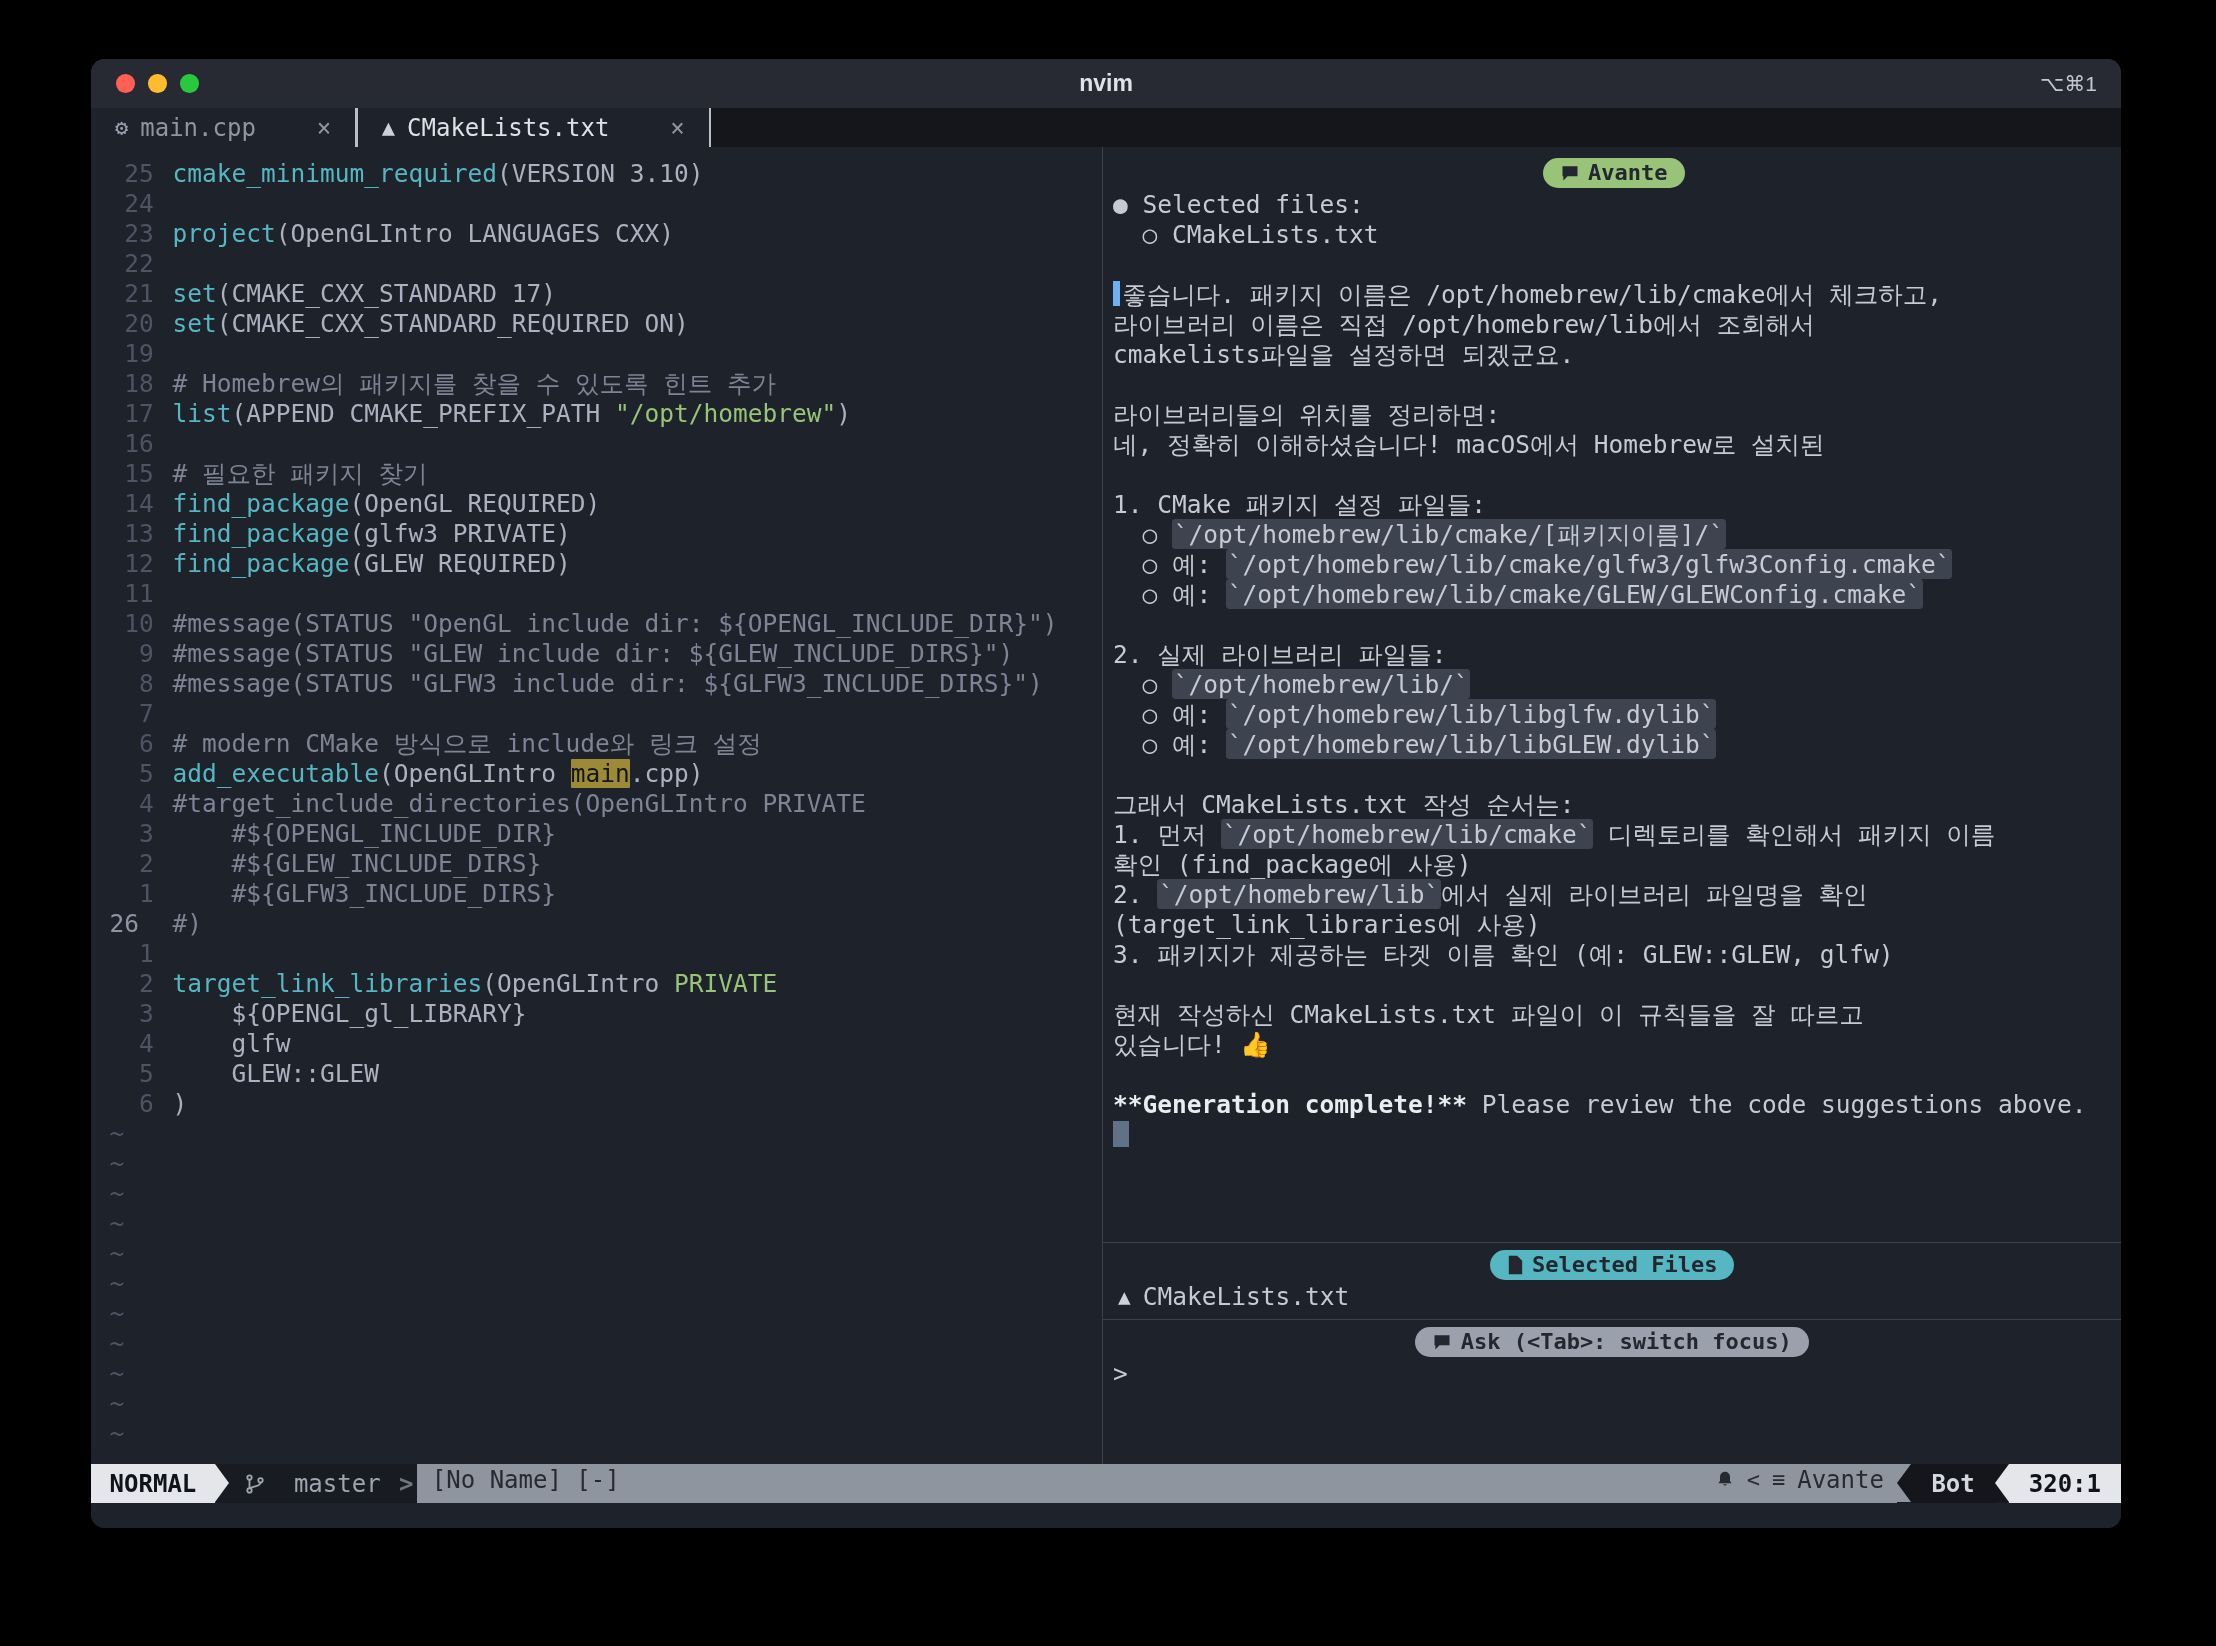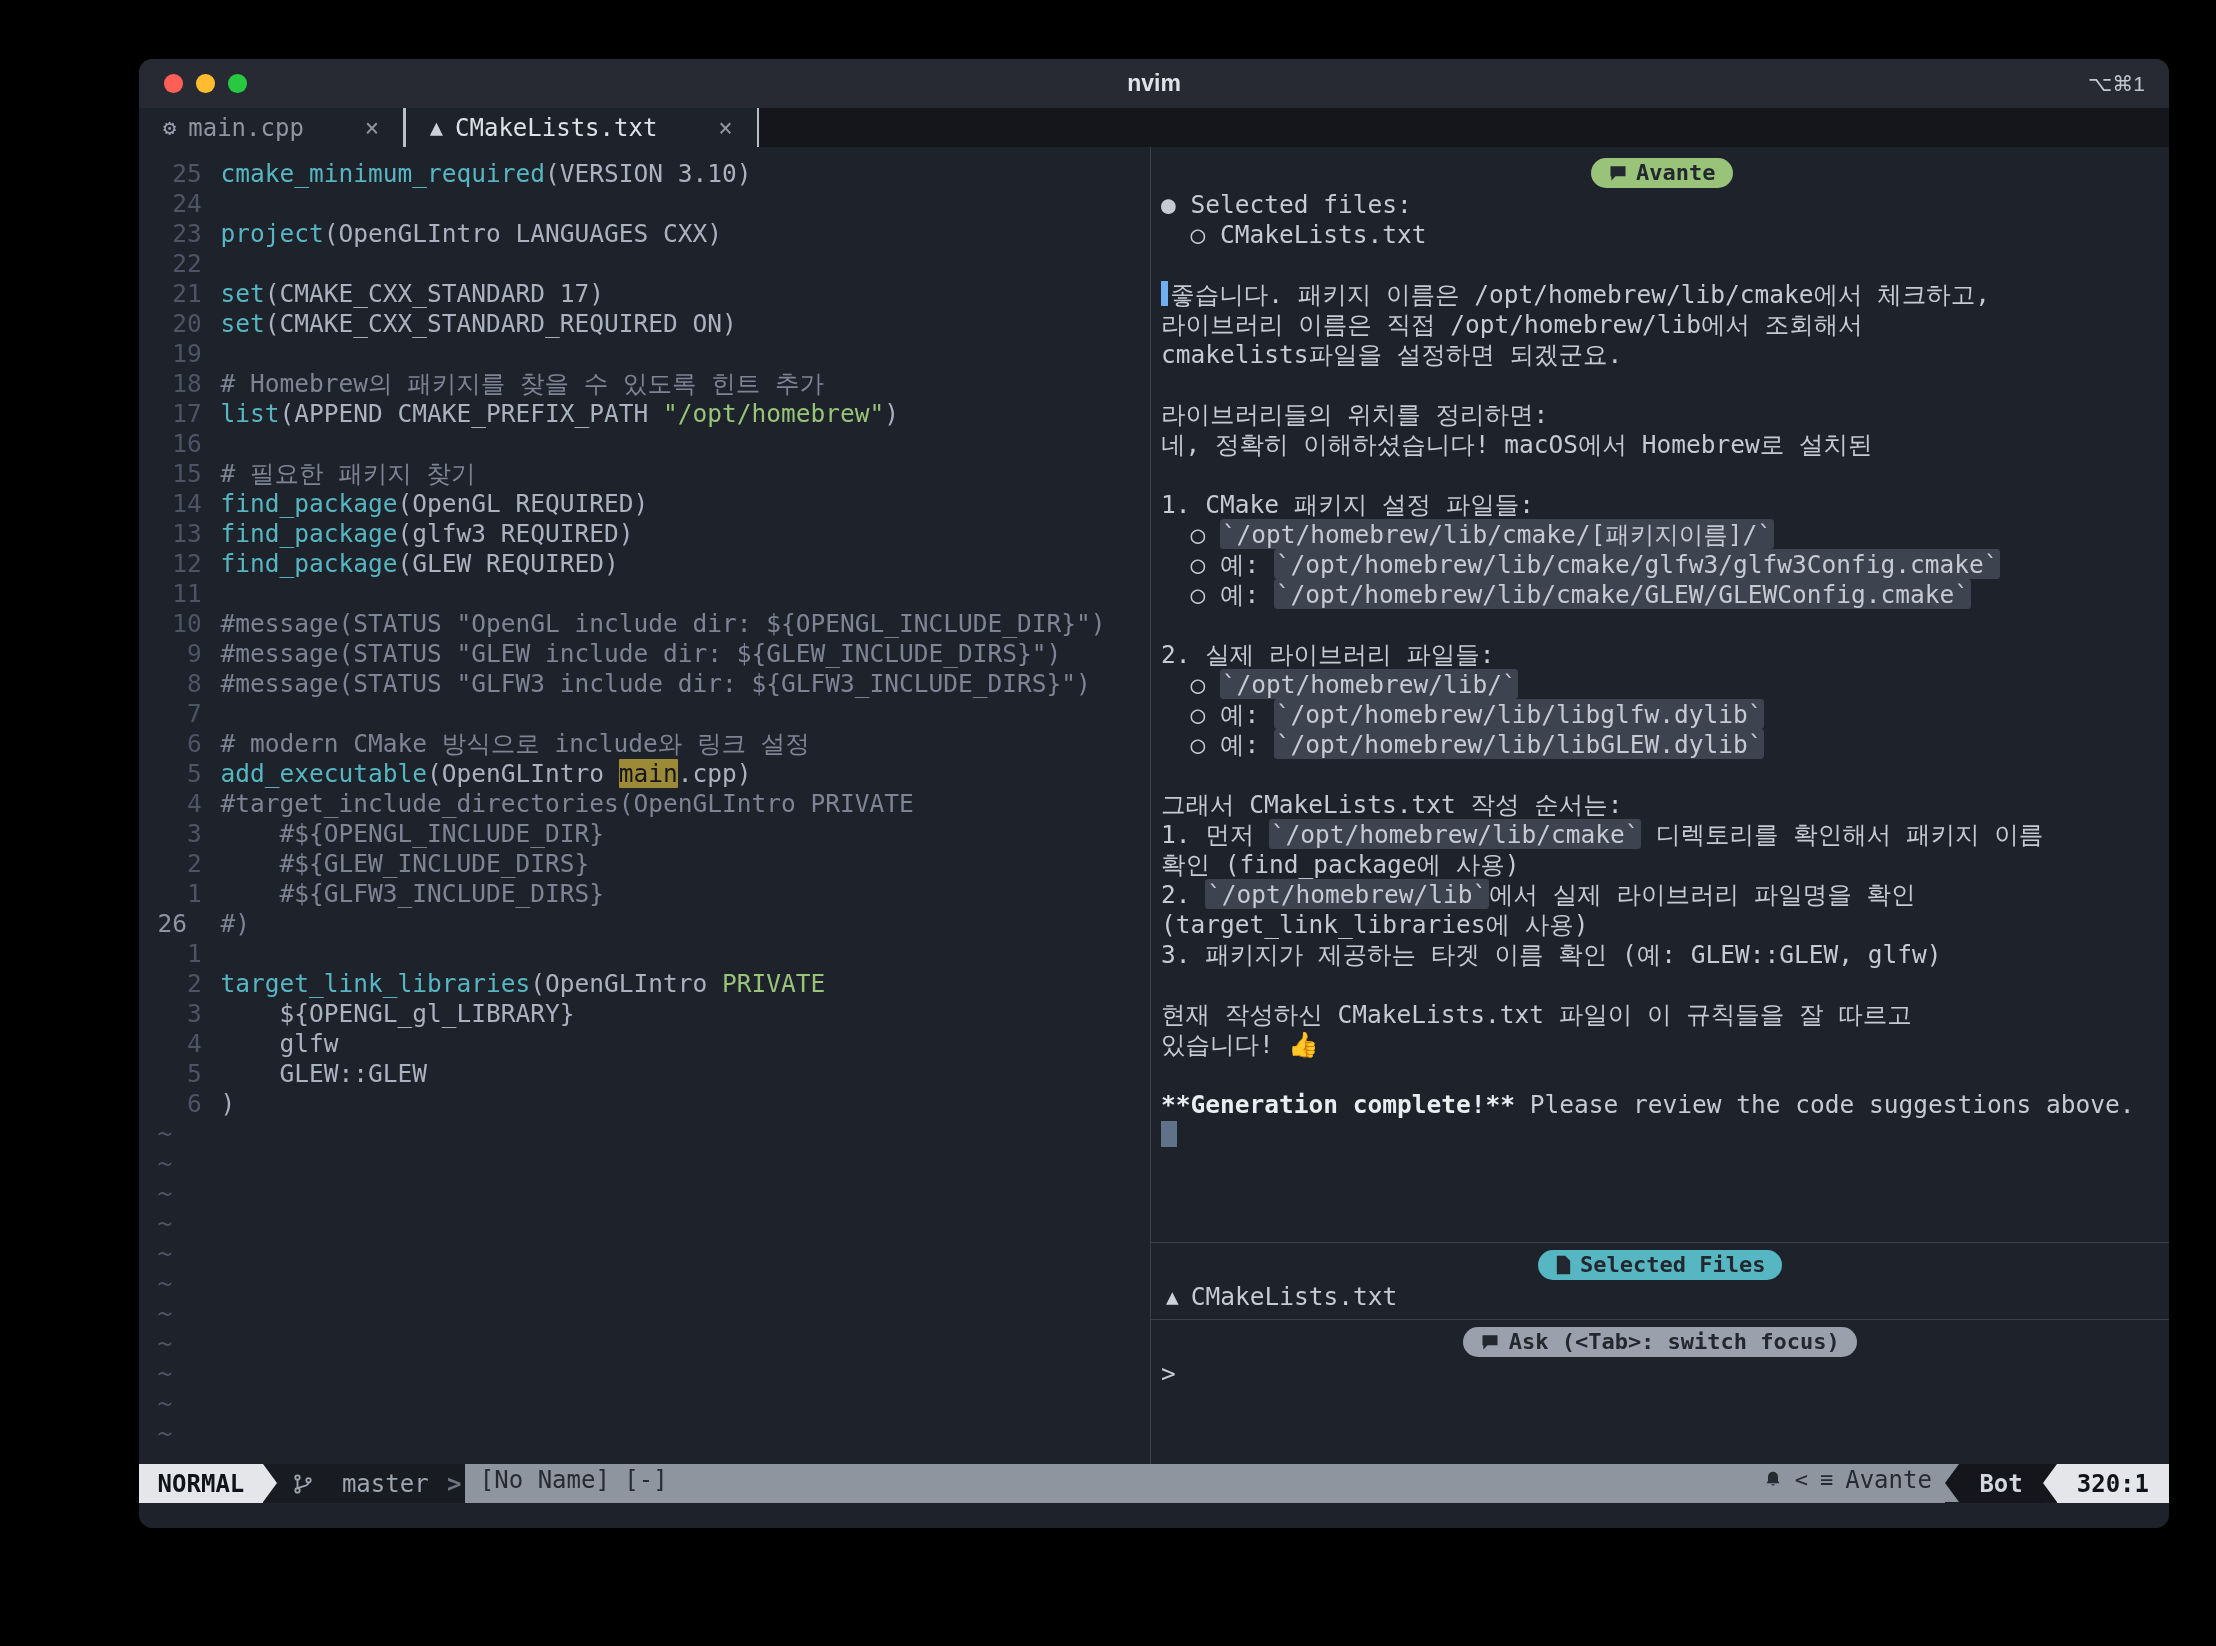--- a/index.html
+++ b/index.html
@@ -6,21 +6,21 @@
     --editor-bg:#1e222a; --tabbar-bg:#14161b; --titlebar-bg:#272a32;
     --text:#c5cad3; --comment:#7d8494; --teal:#56b6c2; --green:#98c379;
     --band:#8e959f; --divider:#3b404b;
   }
   *{margin:0;padding:0;box-sizing:border-box;}
   html,body{width:2216px;height:1646px;background:#000;overflow:hidden;}
   body{font-family:"DejaVu Sans Mono",monospace;}
 
   .window{position:absolute;left:91px;top:59px;width:2030px;height:1469px;
     background:var(--editor-bg);border-radius:13.5px;overflow:hidden;
-    display:flex;flex-direction:column;box-shadow:0 0 0 0.8px #000,0 20px 59px rgba(0,0,0,.65);margin-left:48px;}
+    display:flex;flex-direction:column;box-shadow:0 0 0 0.8px #000,0 20px 59px rgba(0,0,0,.65);}
 
   
   .titlebar{height:49px;background:var(--titlebar-bg);position:relative;flex:none;
     display:flex;align-items:center;font-family:"Liberation Sans",sans-serif;}
   .lights{position:absolute;left:25px;top:0;height:49px;display:flex;align-items:center;gap:13.5px;}
   .light{width:18.6px;height:18.6px;border-radius:50%;display:inline-block;}
   .light.red{background:#ff5f57;} .light.yellow{background:#febc2e;} .light.green{background:#28c840;}
   .wtitle{width:100%;text-align:center;color:#dfe2e8;font-size:23px;font-weight:600;}
   .wshortcut{position:absolute;right:24px;color:#c3c8d0;font-size:21px;}
 
@@ -131,21 +131,21 @@
           <div class="cl"><span class="ln"> 23</span><span class="lt"><span class="s-fn">project</span><span class="s-d">(OpenGLIntro LANGUAGES CXX)</span></span></div>
           <div class="cl"><span class="ln"> 22</span><span class="lt"></span></div>
           <div class="cl"><span class="ln"> 21</span><span class="lt"><span class="s-fn">set</span><span class="s-d">(CMAKE_CXX_STANDARD 17)</span></span></div>
           <div class="cl"><span class="ln"> 20</span><span class="lt"><span class="s-fn">set</span><span class="s-d">(CMAKE_CXX_STANDARD_REQUIRED ON)</span></span></div>
           <div class="cl"><span class="ln"> 19</span><span class="lt"></span></div>
           <div class="cl"><span class="ln"> 18</span><span class="lt"><span class="s-com"># Homebrew의 패키지를 찾을 수 있도록 힌트 추가</span></span></div>
           <div class="cl"><span class="ln"> 17</span><span class="lt"><span class="s-fn">list</span><span class="s-d">(APPEND CMAKE_PREFIX_PATH </span><span class="s-str">"/opt/homebrew"</span><span class="s-d">)</span></span></div>
           <div class="cl"><span class="ln"> 16</span><span class="lt"></span></div>
           <div class="cl"><span class="ln"> 15</span><span class="lt"><span class="s-com"># 필요한 패키지 찾기</span></span></div>
           <div class="cl"><span class="ln"> 14</span><span class="lt"><span class="s-fn">find_package</span><span class="s-d">(OpenGL REQUIRED)</span></span></div>
-          <div class="cl"><span class="ln"> 13</span><span class="lt"><span class="s-fn">find_package</span><span class="s-d">(glfw3 REQUIRED)</span></span></div>
+          <div class="cl"><span class="ln"> 13</span><span class="lt"><span class="s-fn">find_package</span><span class="s-d">(glfw3 PRIVATE)</span></span></div>
           <div class="cl"><span class="ln"> 12</span><span class="lt"><span class="s-fn">find_package</span><span class="s-d">(GLEW REQUIRED)</span></span></div>
           <div class="cl"><span class="ln"> 11</span><span class="lt"></span></div>
           <div class="cl"><span class="ln"> 10</span><span class="lt"><span class="s-com">#message(STATUS "OpenGL include dir: ${OPENGL_INCLUDE_DIR}")</span></span></div>
           <div class="cl"><span class="ln">  9</span><span class="lt"><span class="s-com">#message(STATUS "GLEW include dir: ${GLEW_INCLUDE_DIRS}")</span></span></div>
           <div class="cl"><span class="ln">  8</span><span class="lt"><span class="s-com">#message(STATUS "GLFW3 include dir: ${GLFW3_INCLUDE_DIRS}")</span></span></div>
           <div class="cl"><span class="ln">  7</span><span class="lt"></span></div>
           <div class="cl"><span class="ln">  6</span><span class="lt"><span class="s-com"># modern CMake 방식으로 include와 링크 설정</span></span></div>
           <div class="cl"><span class="ln">  5</span><span class="lt"><span class="s-fn">add_executable</span><span class="s-d">(OpenGLIntro </span><span class="s-search">main</span><span class="s-d">.cpp)</span></span></div>
           <div class="cl"><span class="ln">  4</span><span class="lt"><span class="s-com">#target_include_directories(OpenGLIntro PRIVATE</span></span></div>
           <div class="cl"><span class="ln">  3</span><span class="lt"><span class="s-com">    #${OPENGL_INCLUDE_DIR}</span></span></div>

